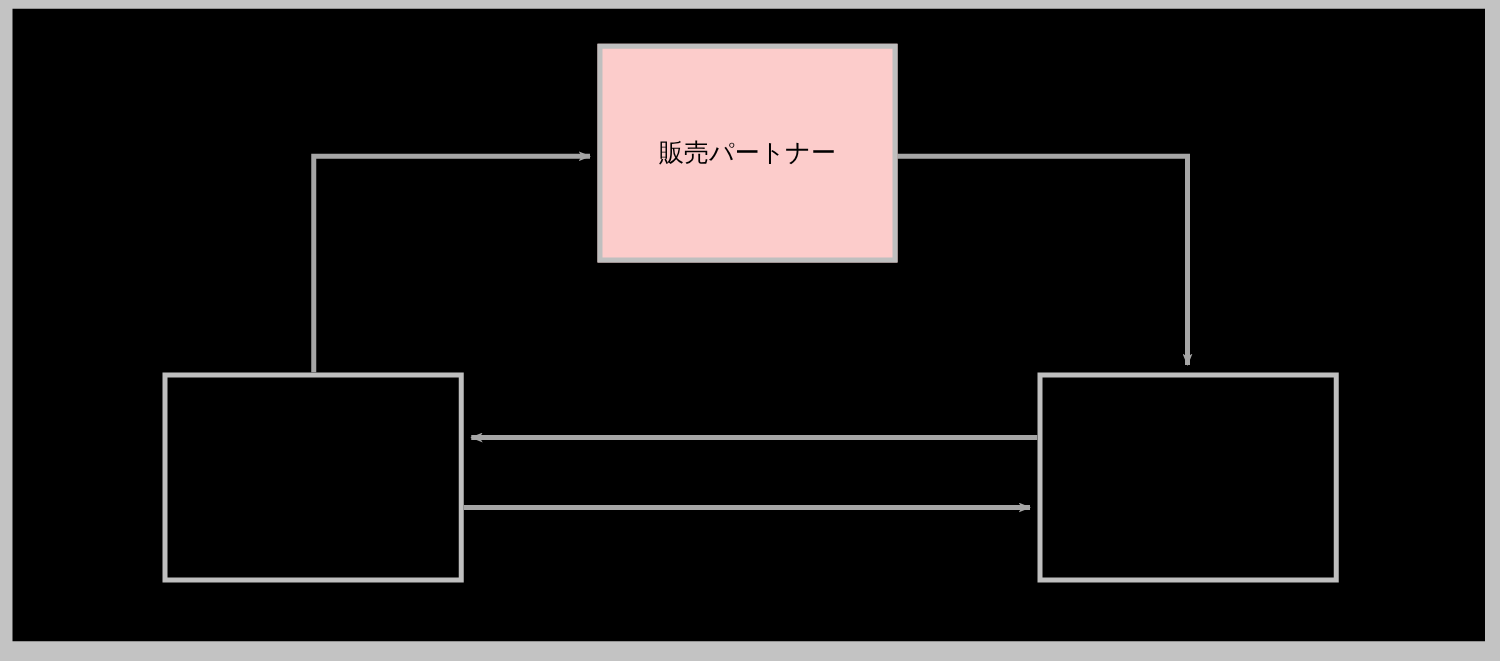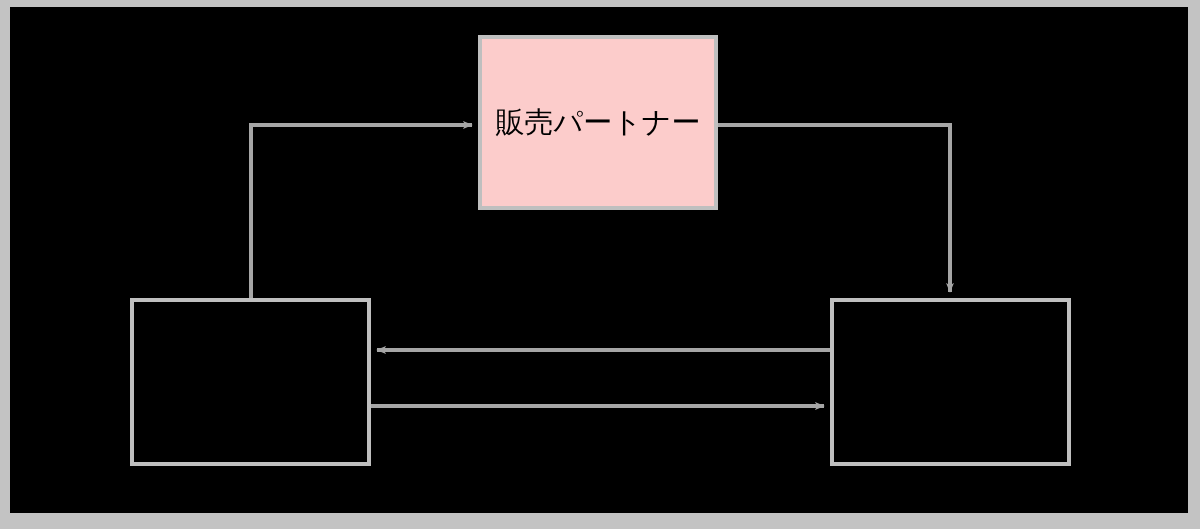--- a/index.html
+++ b/index.html
@@ -37,21 +37,21 @@
   }
   .node {
     position: absolute;
     box-sizing: border-box;
     display: flex;
     align-items: center;
     justify-content: center;
     border: 4px solid #bfbfbf;
   }
   .node-label {
-    font-size: 29px;
+    font-size: 20px;
     line-height: 1.1;
     color: #000000;
     white-space: nowrap;
     letter-spacing: 0px;
   }
   .node-partner {
     left: 468px;
     top: 28px;
     width: 240px;
     height: 175px;

